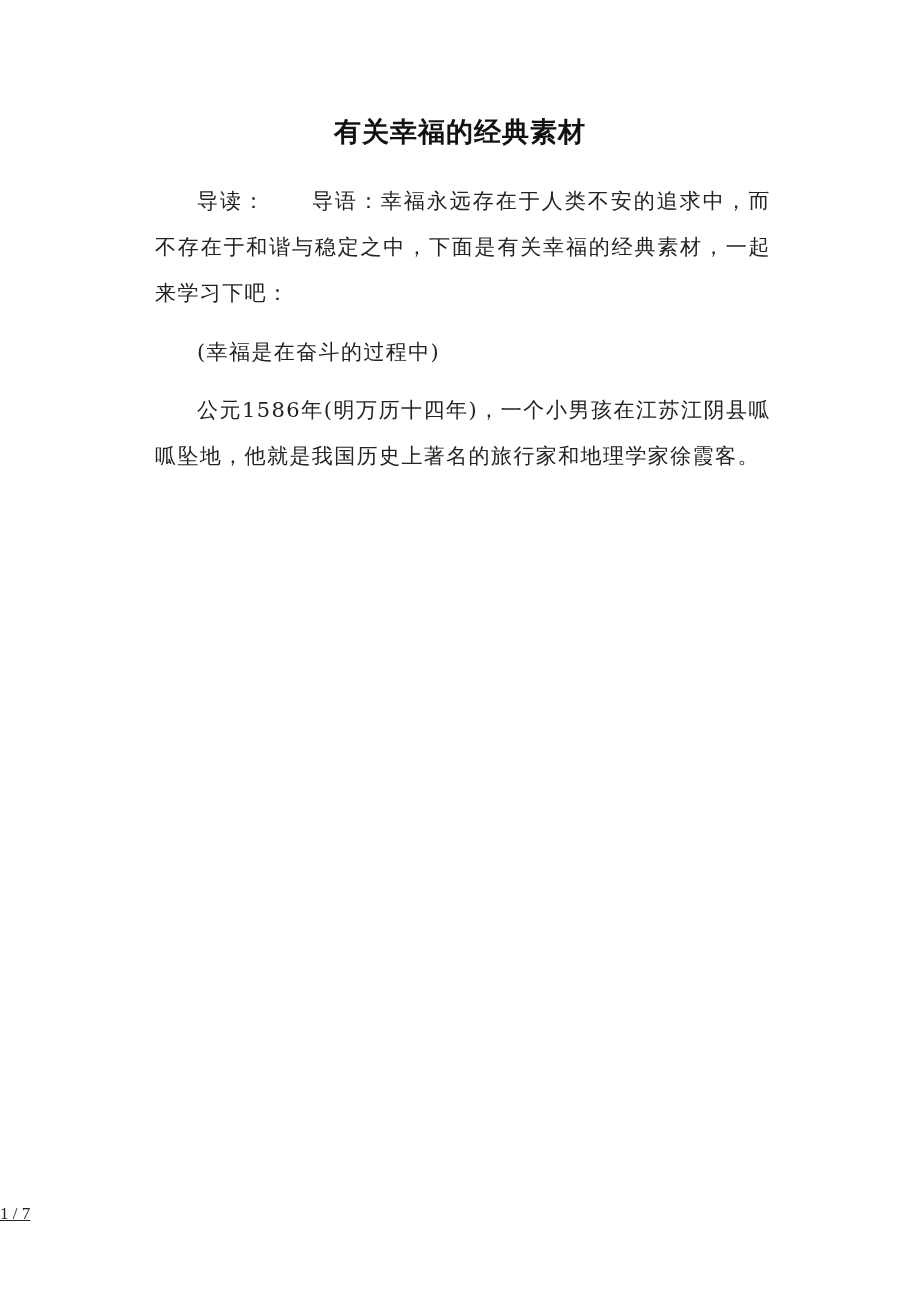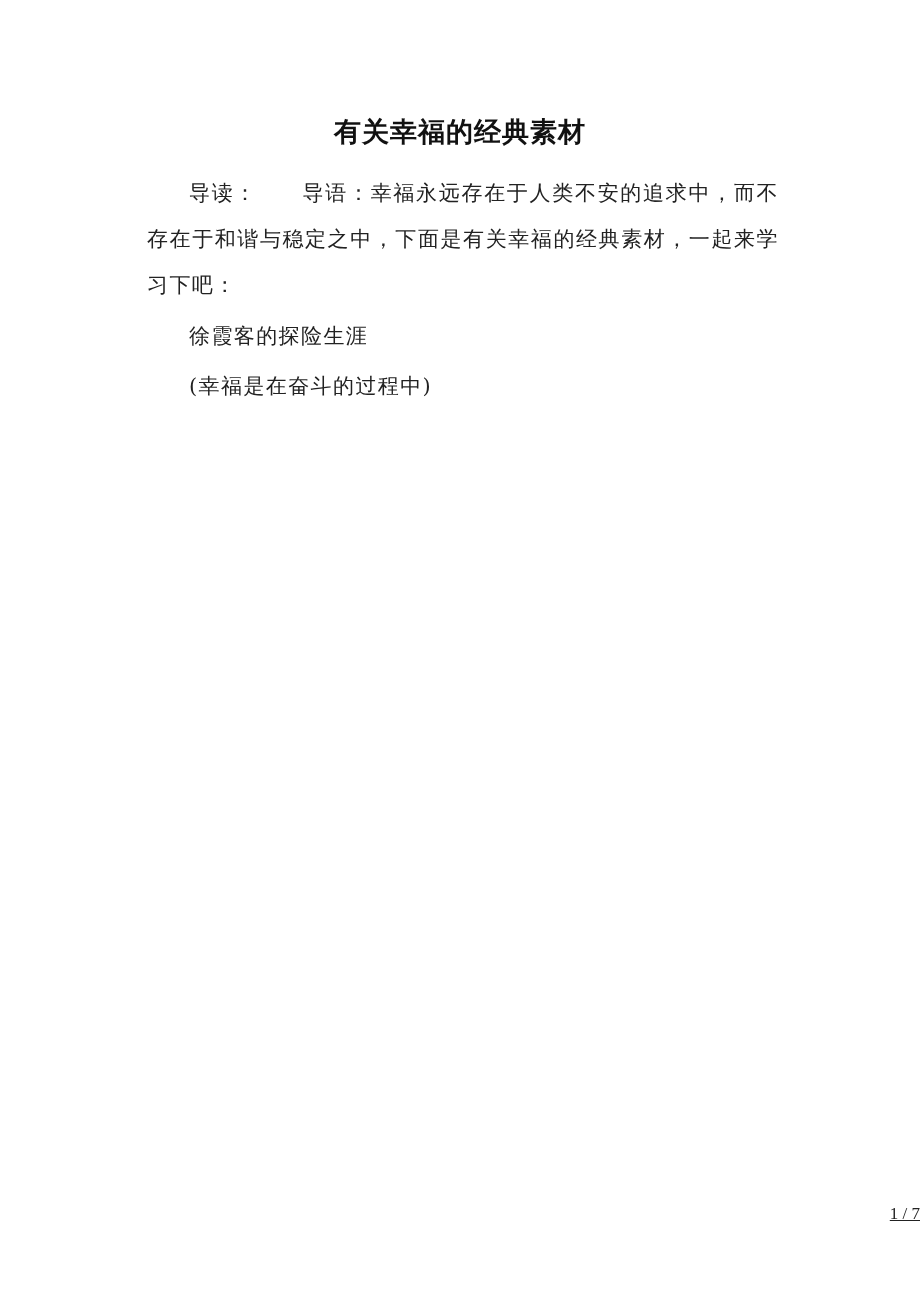--- a/index.html
+++ b/index.html
@@ -4,28 +4,28 @@
 <style>
   html, body { margin:0; padding:0; background:#ffffff; }
   body { width:920px; height:1302px; position:relative; overflow:hidden;
          font-family:"DejaVu Serif","Liberation Serif",serif; color:#1a1a1a; }
   .page { position:absolute; left:0; top:0; width:920px; height:1302px; background:#fff; }
   .title { position:absolute; left:0; width:920px; top:114px; text-align:center;
            font-family:"DejaVu Sans","Liberation Sans",sans-serif; font-weight:bold;
            font-size:27px; letter-spacing:1px; color:#111; }
   .body { position:absolute; left:143px; top:166px; width:640px;
           font-size:21px; line-height:46.2px; letter-spacing:1.4px; color:#222; }
-  .p { margin:4px; text-indent:42px; text-align:justify; text-align-last:left; }
-  .footer { position:absolute; left:0; width:920px; top:1204px; text-align:right;
+  .p { margin:12px; text-indent:42px; text-align:justify; text-align-last:left; }
+  .footer { position:absolute; left:0; width:920px; top:1204px; text-align:left;
             font-family:"Liberation Serif",serif; font-size:17px; color:#222;text-decoration:underline; }
 </style>
 </head>
 <body>
 
 <div class="page">
   <div class="title">有关幸福的经典素材</div>
   <div class="body">
     <p class="p">导读：　　导语：幸福永远存在于人类不安的追求中，而不存在于和谐与稳定之中，下面是有关幸福的经典素材，一起来学习下吧：</p>
-    <p class="p">徐霞客的探险生涯</p>
     <p class="p">(幸福是在奋斗的过程中)</p>
+    <p class="p">公元1586年(明万历十四年)，一个小男孩在江苏江阴县呱呱坠地，他就是我国历史上著名的旅行家和地理学家徐霞客。</p>
   </div>
   <div class="footer">1 / 7</div>
 </div>
 
 </body></html>

